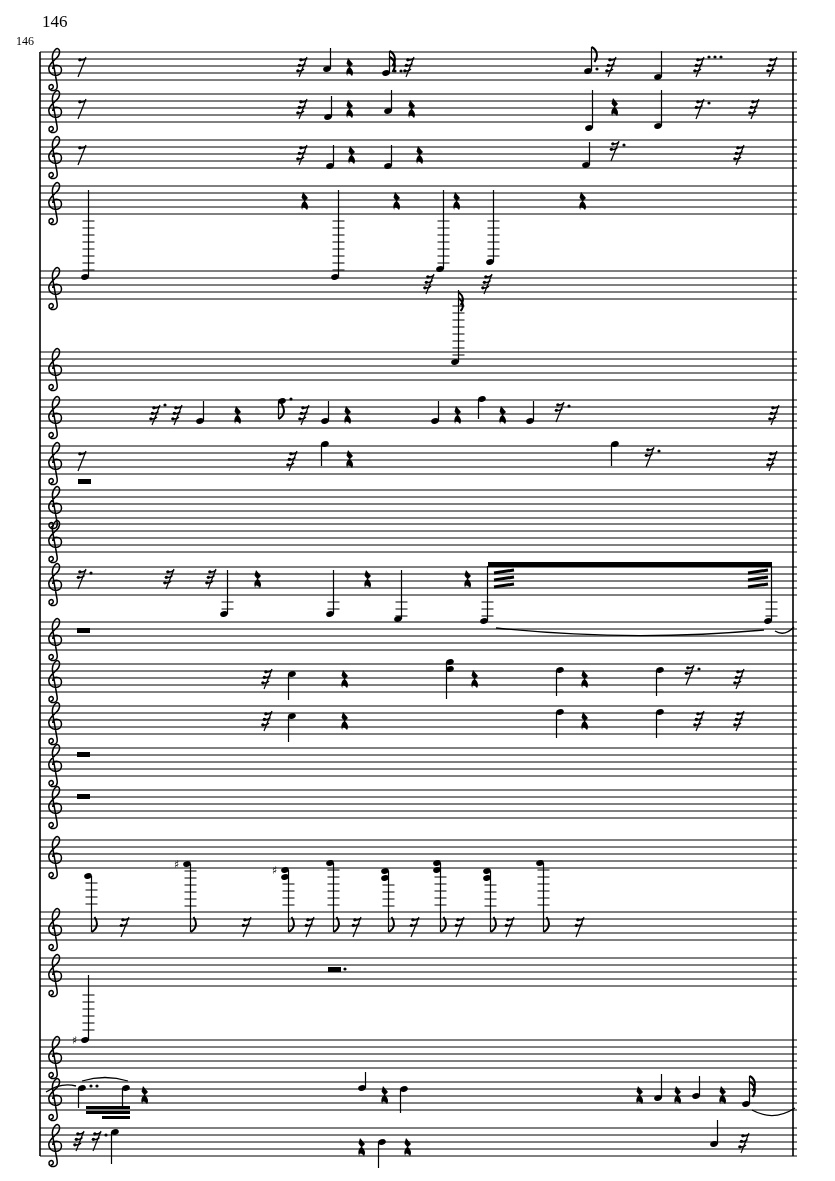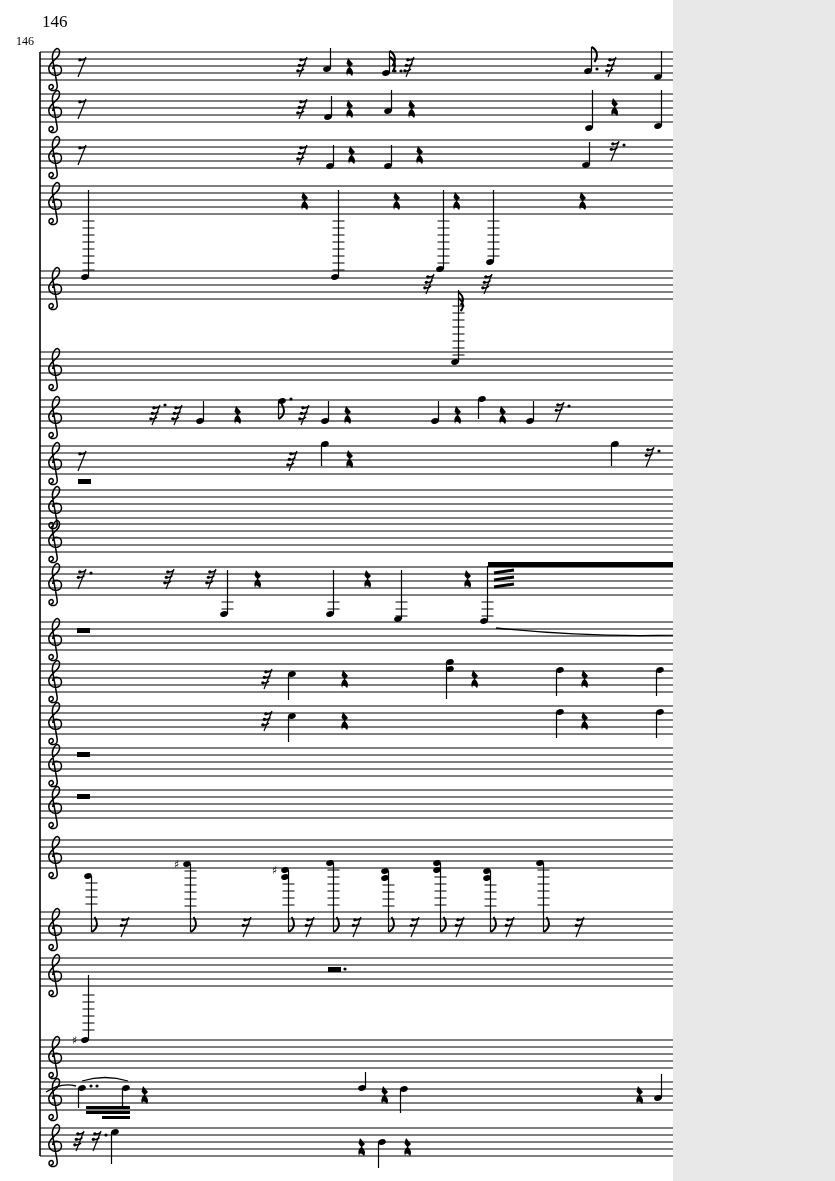--- a/index.html
+++ b/index.html
@@ -1,16 +1,16 @@
 <!DOCTYPE html>
 <html><head>
 <meta charset="utf-8">
 <style>
   html,body{margin:0;padding:0;background:#e8e8e8;}
-  #page{position:relative;width:673px;height:1181px;background:#ffffff;overflow:hidden;
+  #page{position:relative;width:835px;height:1181px;background:#ffffff;overflow:hidden;
         font-family:"Liberation Serif", serif;}
   .measure-num{position:absolute;color:#000;}
   #mnum-large{left:42px;top:12px;font-size:17px;}
   #mnum-small{left:16px;top:34px;font-size:12px;}
   svg{position:absolute;left:0;top:0;}
 </style>
 </head>
 <body>
 
 <div id="page">

